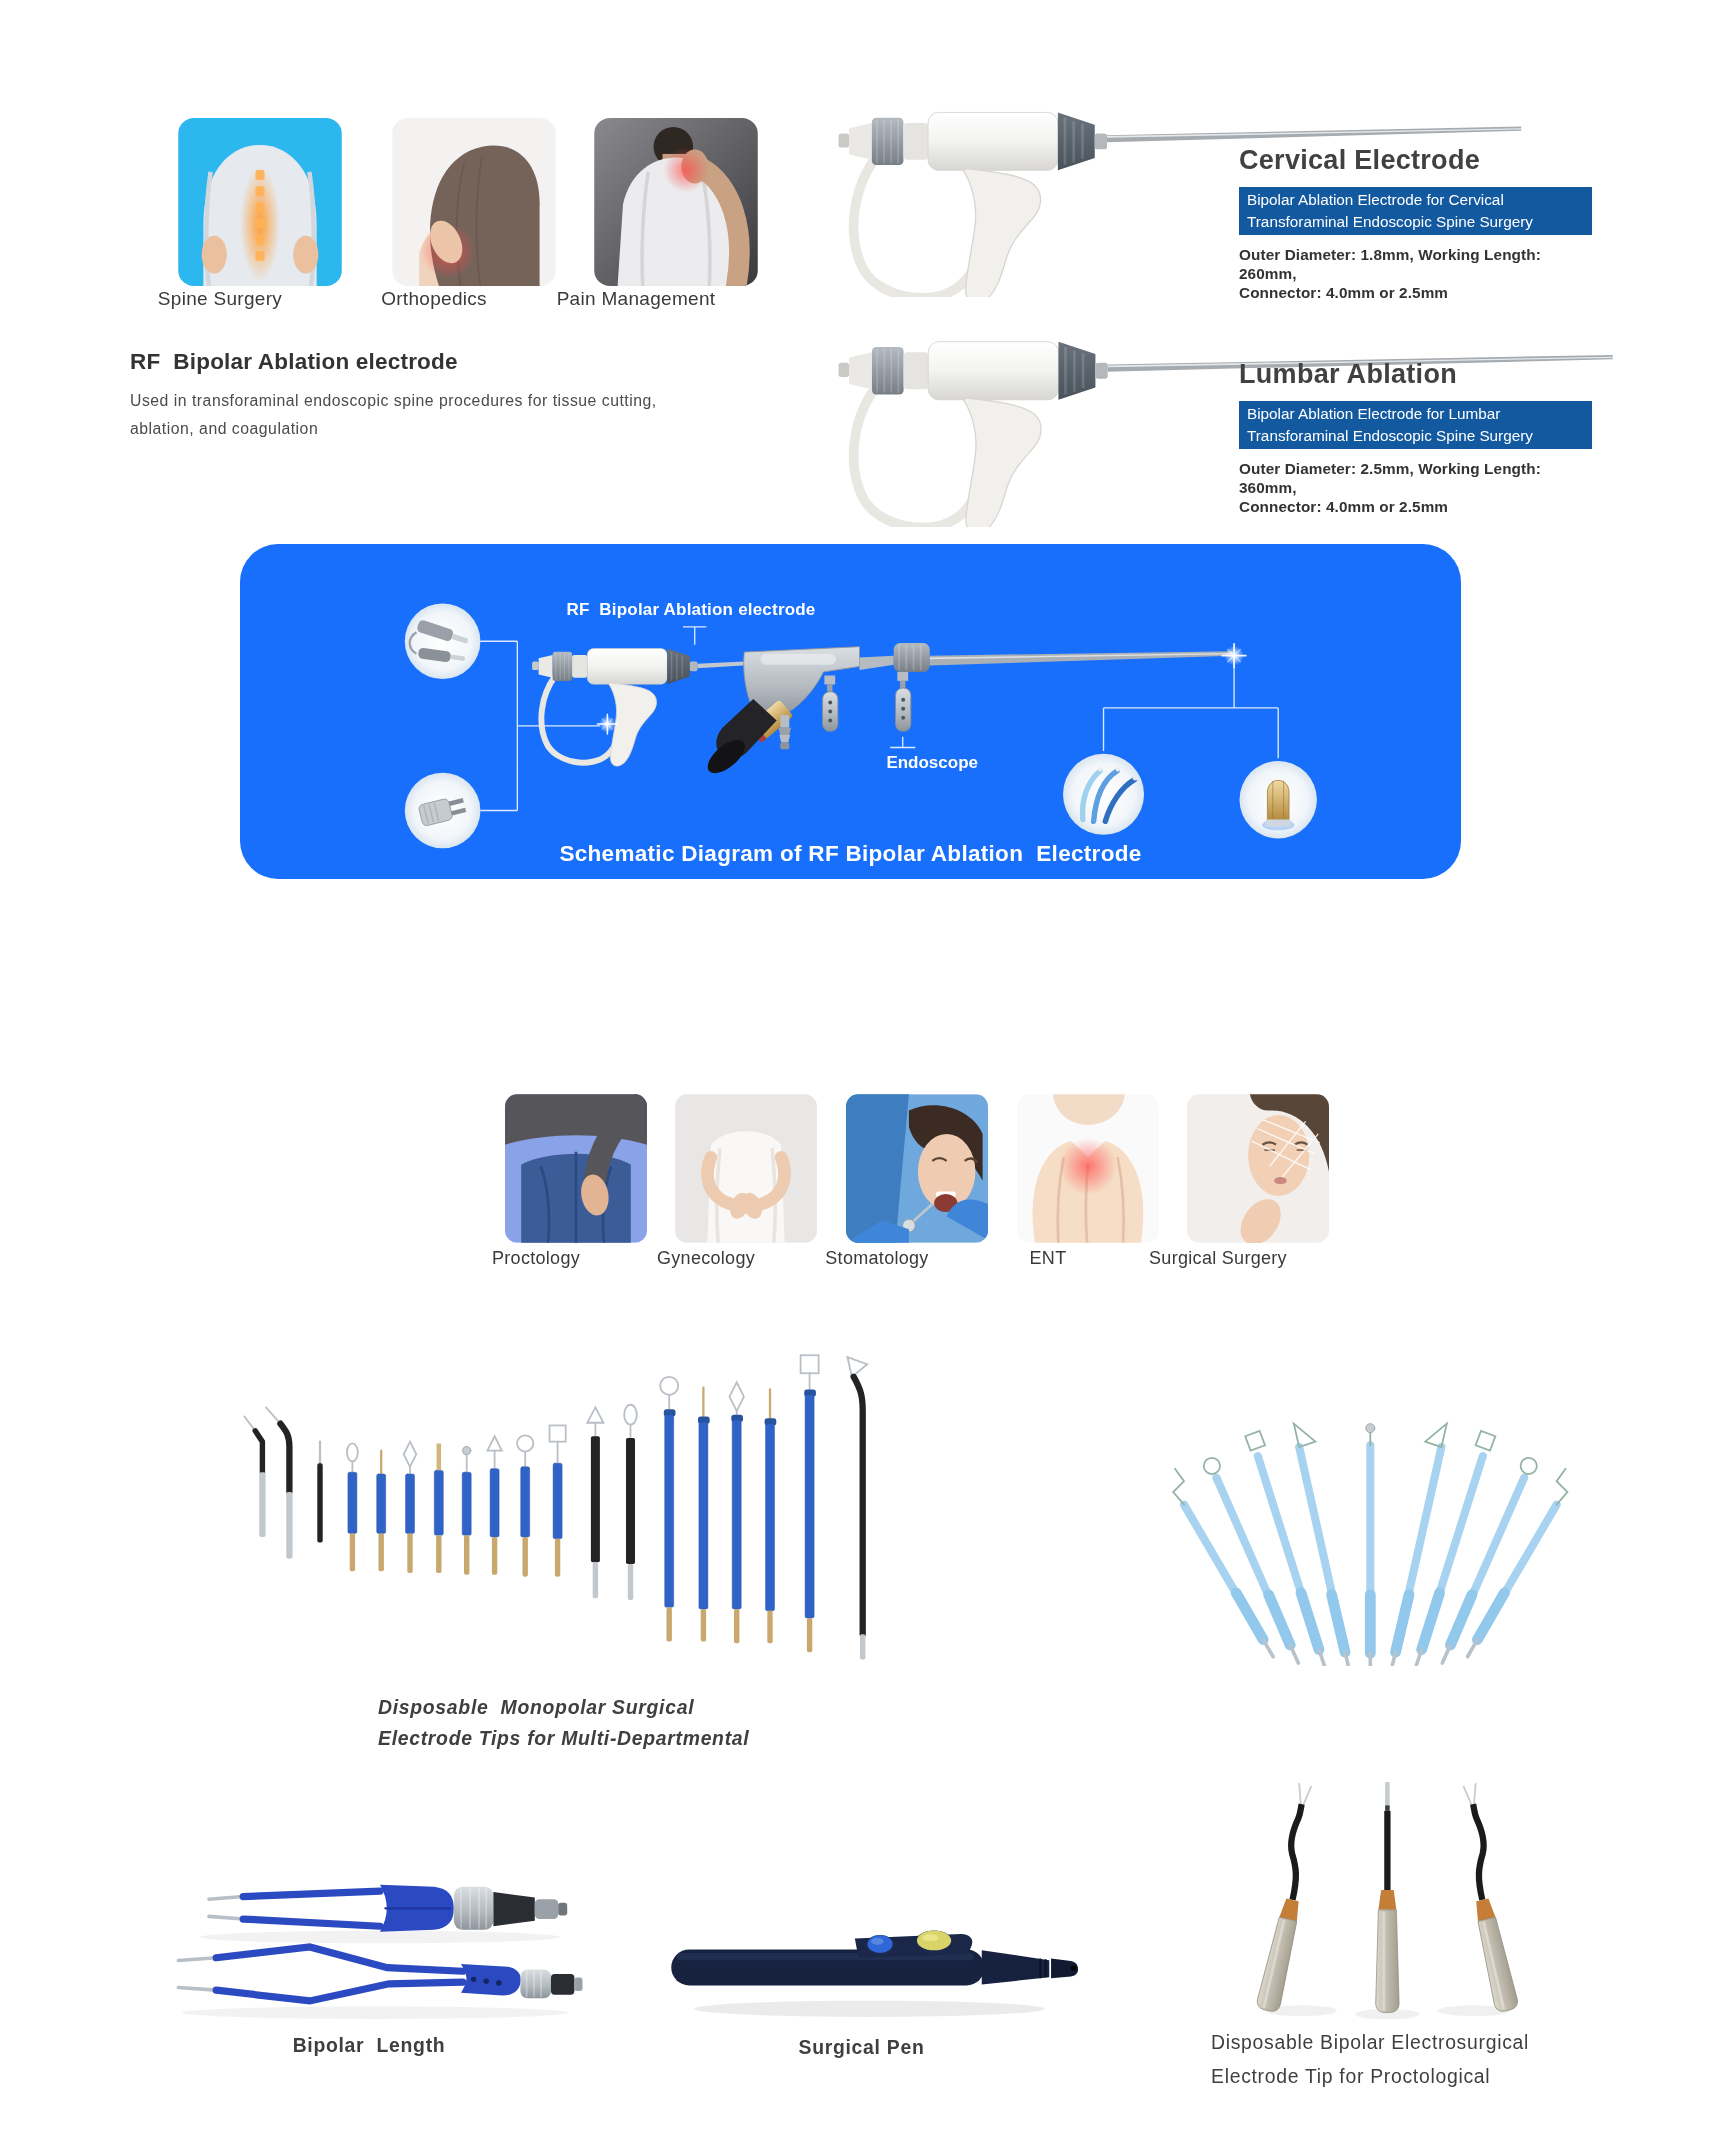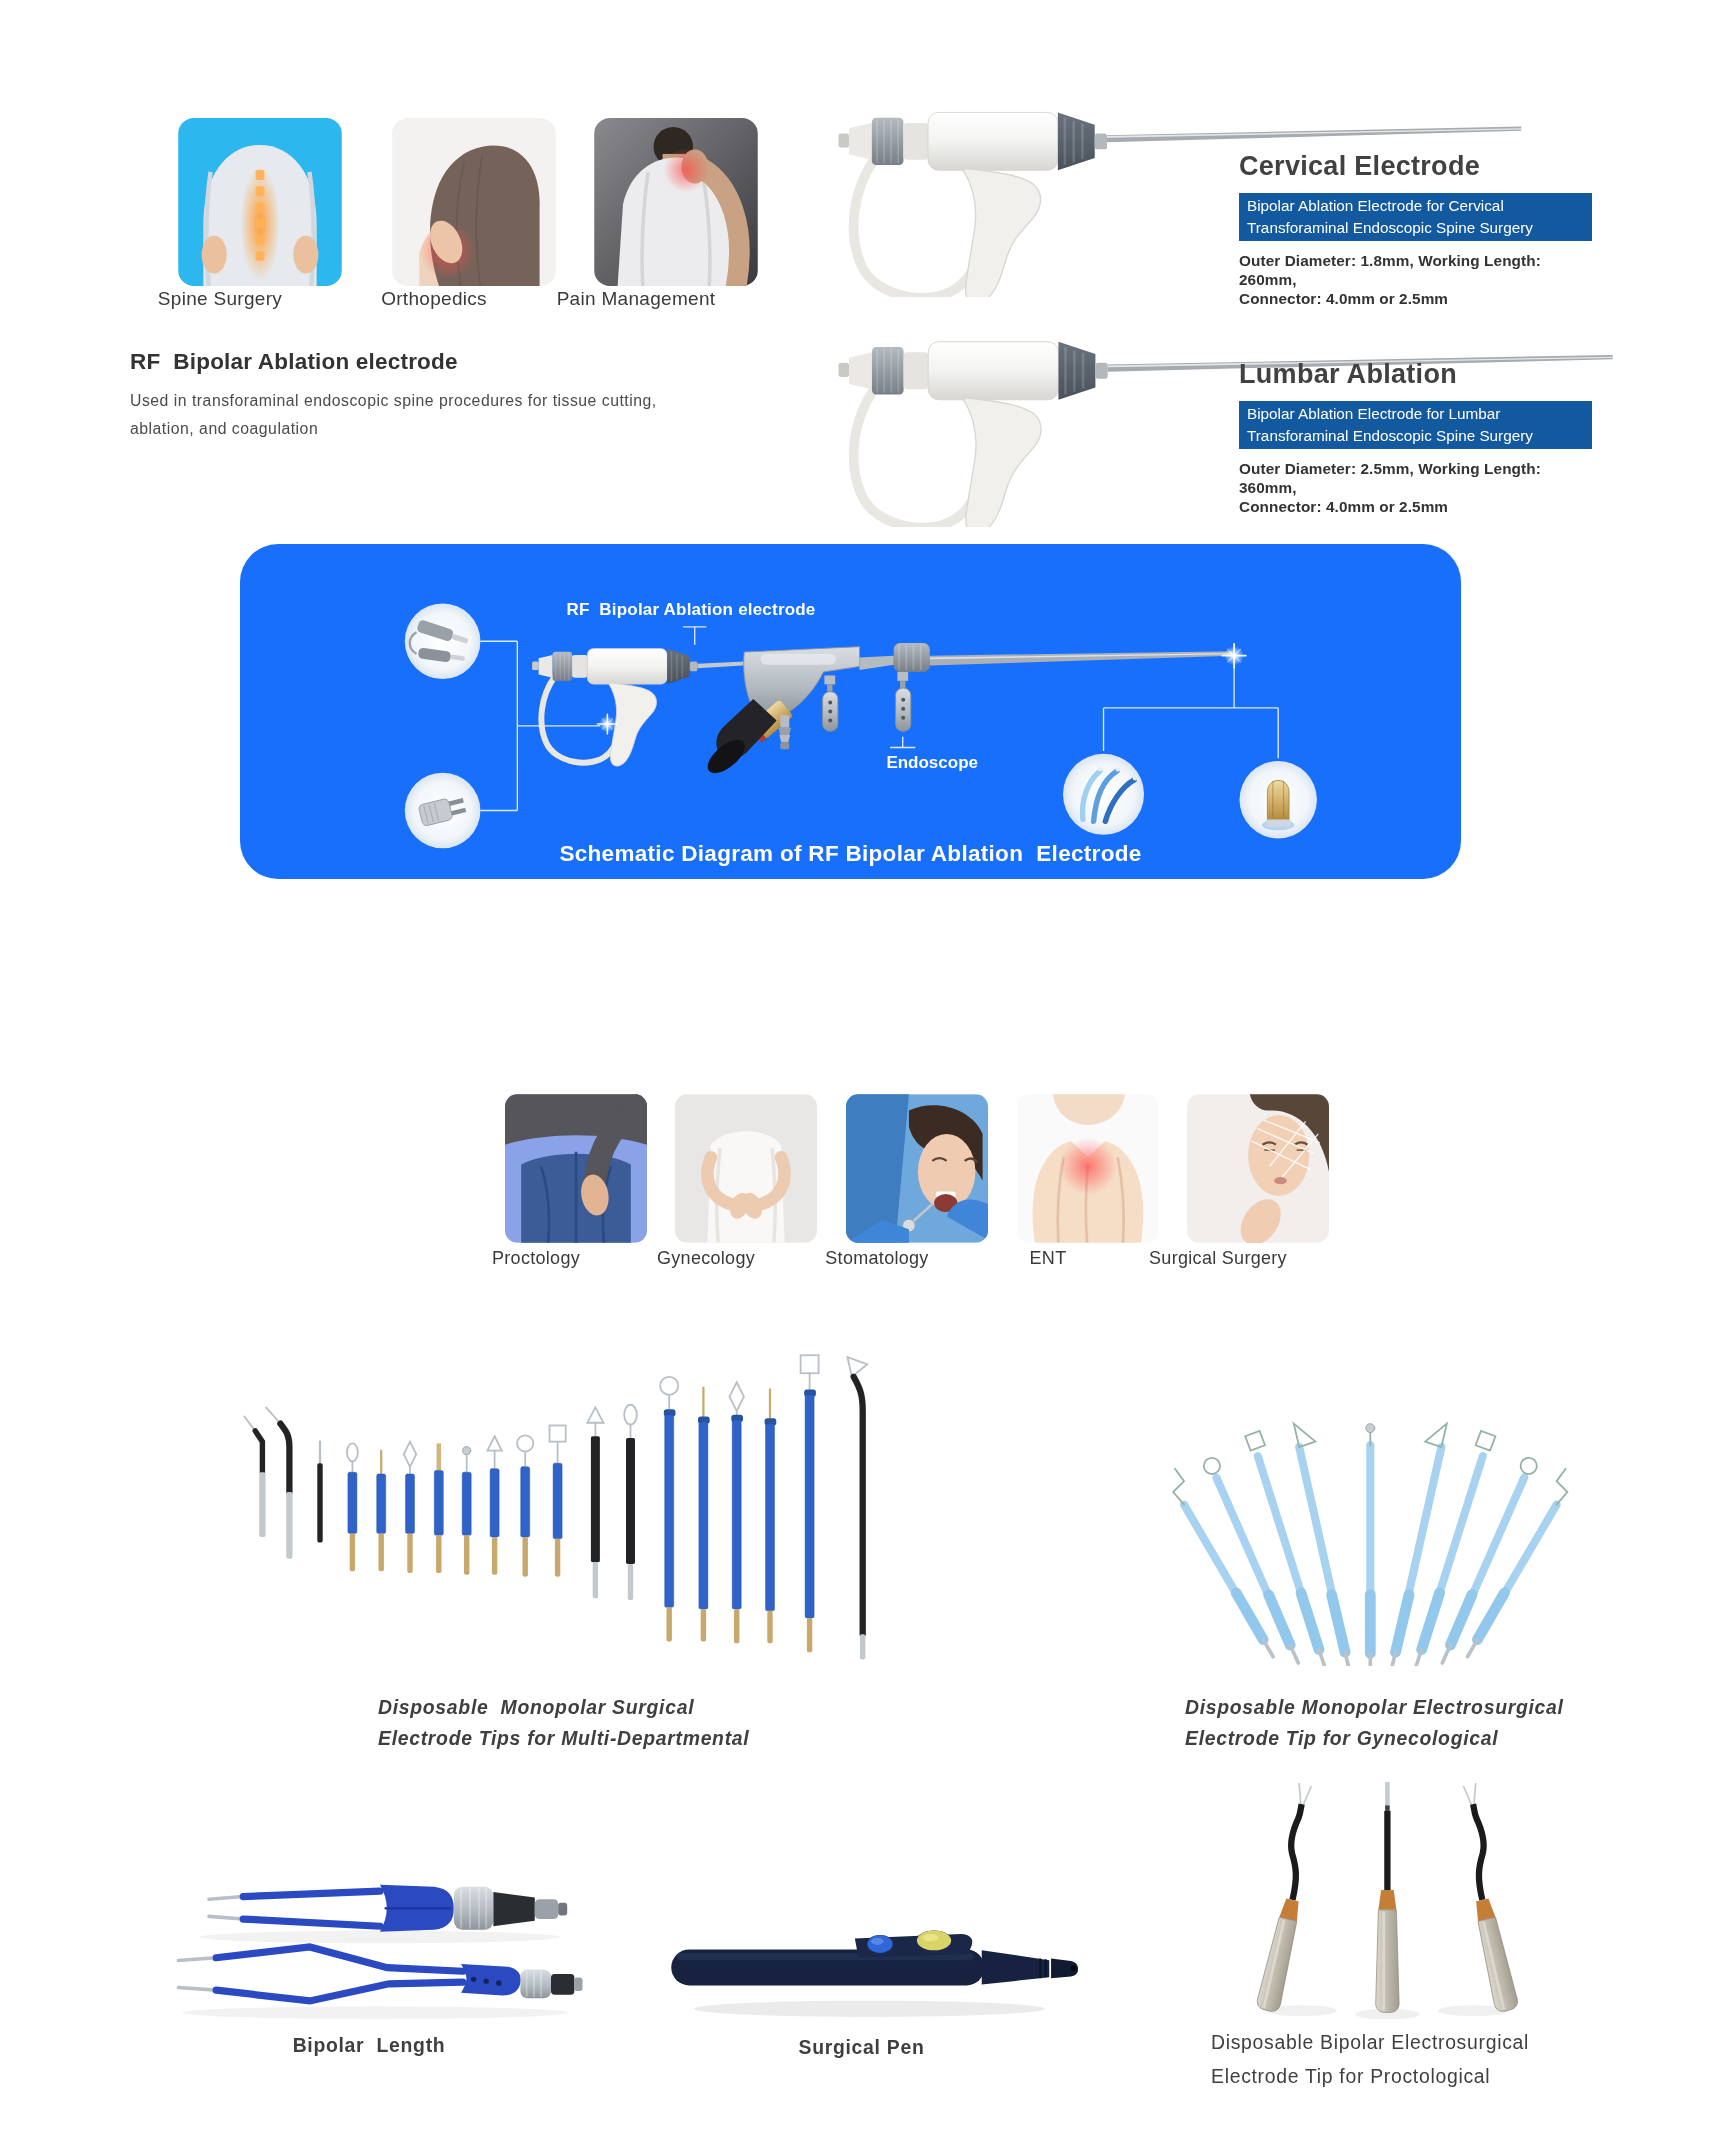--- a/index.html
+++ b/index.html
@@ -9,21 +9,21 @@
   .card-top{position:absolute;top:104px;width:164px;height:168px;border-radius:16px;overflow:hidden;}
   .card-top svg{display:block;width:100%;height:100%;}
   .label-top{position:absolute;top:288px;width:164px;text-align:center;font-size:19px;color:#3a3a3a;letter-spacing:0.3px;}
   
   .intro-title{position:absolute;left:130px;top:349px;font-size:22.5px;font-weight:700;color:#333;letter-spacing:0.2px;}
   .intro-desc{position:absolute;left:130px;top:387px;width:630px;font-size:15.8px;color:#4b4b4b;line-height:28px;letter-spacing:0.5px;}
   
   .device-svg-1{position:absolute;left:835px;top:77px;width:702px;height:220px;}
   .device-svg-2{position:absolute;left:835px;top:306px;width:783px;height:221px;}
   .prod-text{position:absolute;left:1239px;width:360px;}
-  #prodText1{top:151px;} #prodText2{top:359px;}
+  #prodText1{top:145px;} #prodText2{top:359px;}
   .prod-name{font-size:27px;font-weight:600;color:#414141;letter-spacing:0.3px;}
   .prod-banner{margin-top:10.8px;width:337px;background:#13599f;color:#ffffff;font-size:15.3px;line-height:22.5px;padding:1.8px 8px;}
   .prod-specs{margin-top:10px;font-size:15.3px;font-weight:700;color:#333;line-height:19px;letter-spacing:0.1px;}
   
   .panel{position:absolute;left:240px;top:544px;width:1221px;height:335px;border-radius:38px;background:#176ffc;overflow:hidden;}
   .panel-svg{position:absolute;left:0;top:0;width:100%;height:100%;}
   .sch-elec-label{position:absolute;left:298px;top:56px;width:306px;text-align:center;color:#fff;font-size:17px;font-weight:700;letter-spacing:0.2px;}
   .sch-endo-label{position:absolute;left:590px;top:209px;width:148px;text-align:right;color:#fff;font-size:17px;font-weight:700;}
   .sch-caption{position:absolute;left:0;right:0;top:297px;text-align:center;color:#fff;font-size:22.5px;font-weight:700;letter-spacing:0.3px;}
   
@@ -503,24 +503,20 @@
       <line x1="356" y1="246" x2="444" y2="96" stroke="#a7d3f0" stroke-width="9"></line>
       <line x1="356" y1="246" x2="386" y2="194" stroke="#92c8ec" stroke-width="12"></line>
       <line x1="356" y1="246" x2="345" y2="265" stroke="#b9c2c9" stroke-width="4"></line>
       <polyline points="444,96 456,82 444,70 454,56" fill="none" stroke="#93b3a5" stroke-width="2"></polyline>
     </g>
   </svg>
   <div class="cap2 caption-mono">
     <div class="pre">Disposable  Monopolar Surgical</div>
     <div class="pre">Electrode Tips for Multi-Departmental</div>
   </div>
-  <div class="cap2 caption-gyn">
-    <div class="pre">Disposable Monopolar Electrosurgical</div>
-    <div class="pre">Electrode Tip for Gynecological</div>
-  </div>
 
   <svg class="forceps-svg" viewBox="0 0 470 195">
     <ellipse cx="240" cy="102" rx="200" ry="7" fill="#000" opacity=".05"></ellipse>
     <ellipse cx="235" cy="186" rx="215" ry="7" fill="#000" opacity=".05"></ellipse>
     <g stroke-linecap="round">
       <line x1="50" y1="60" x2="88" y2="57" stroke="#b9bfc6" stroke-width="4"></line>
       <line x1="50" y1="79" x2="88" y2="82" stroke="#b9bfc6" stroke-width="4"></line>
       <line x1="88" y1="57" x2="240" y2="51" stroke="#2b49c0" stroke-width="8"></line>
       <line x1="88" y1="82" x2="240" y2="90" stroke="#2b49c0" stroke-width="8"></line>
       <path d="M240,44 L300,46 C316,48 322,56 322,70 C322,84 316,92 300,94 L240,96 C250,78 250,62 240,44 Z" fill="#2b49c0"></path>

